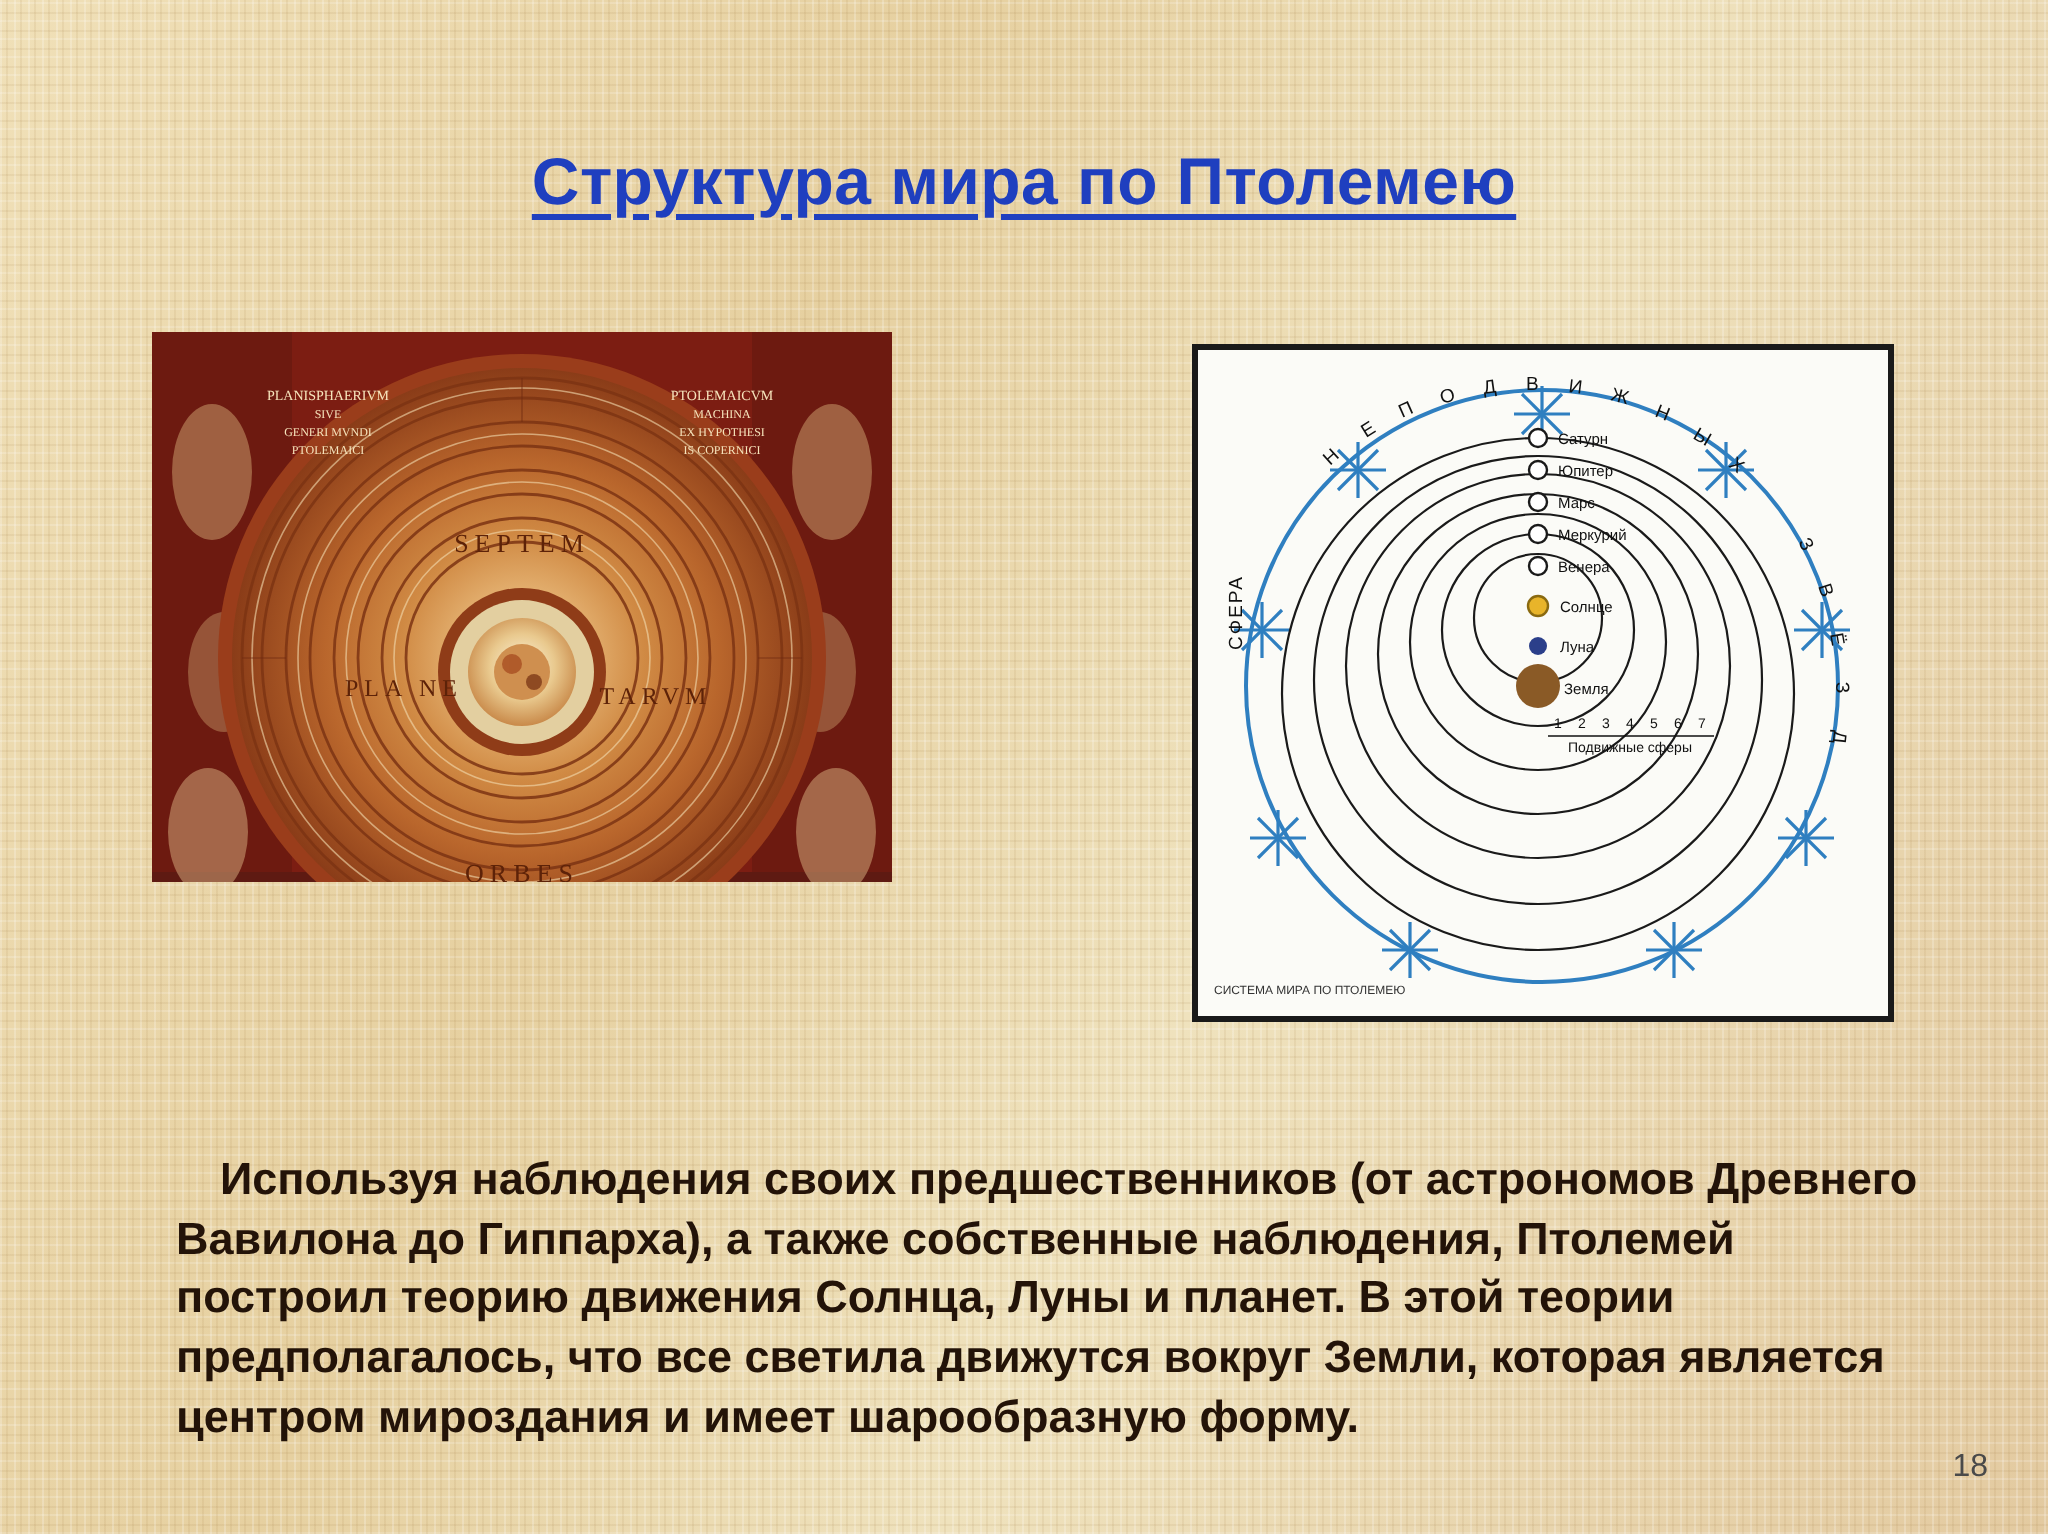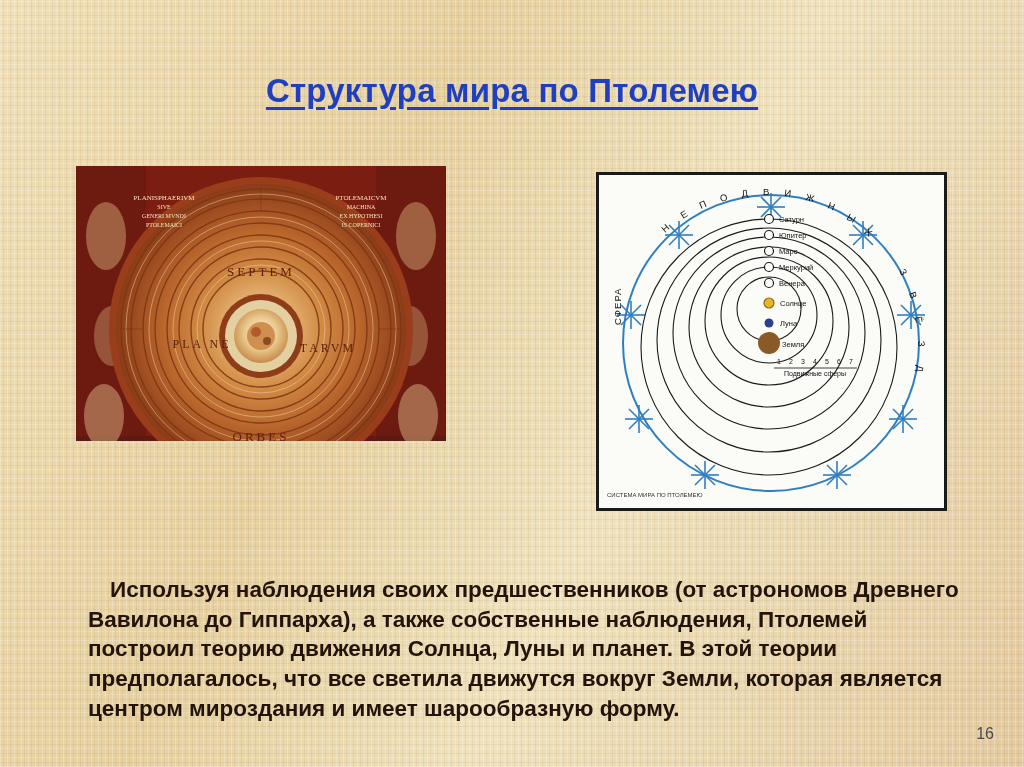--- a/index.html
+++ b/index.html
@@ -326,15 +326,15 @@
         <text x="319" y="166" transform="rotate(88 319 166)">З</text>
         <text x="318" y="190" transform="rotate(96 318 190)">Д</text>
       </g>
 
       <text x="8" y="322" font-family="'Liberation Sans', sans-serif" font-size="6" fill="#333">СИСТЕМА МИРА ПО ПТОЛЕМЕЮ</text>
     </svg>
   </div>
 
   <div class="body-text">Используя наблюдения своих предшественников (от астрономов Древнего Вавилона до Гиппарха), а также собственные наблюдения, Птолемей построил теорию движения Солнца, Луны и планет. В этой теории предполагалось, что все светила движутся вокруг Земли, которая является центром мироздания и имеет шарообразную форму.</div>
 
-  <div class="page-number">16</div>
+  <div class="page-number">18</div>
 
 </div>
 
 </body></html>

